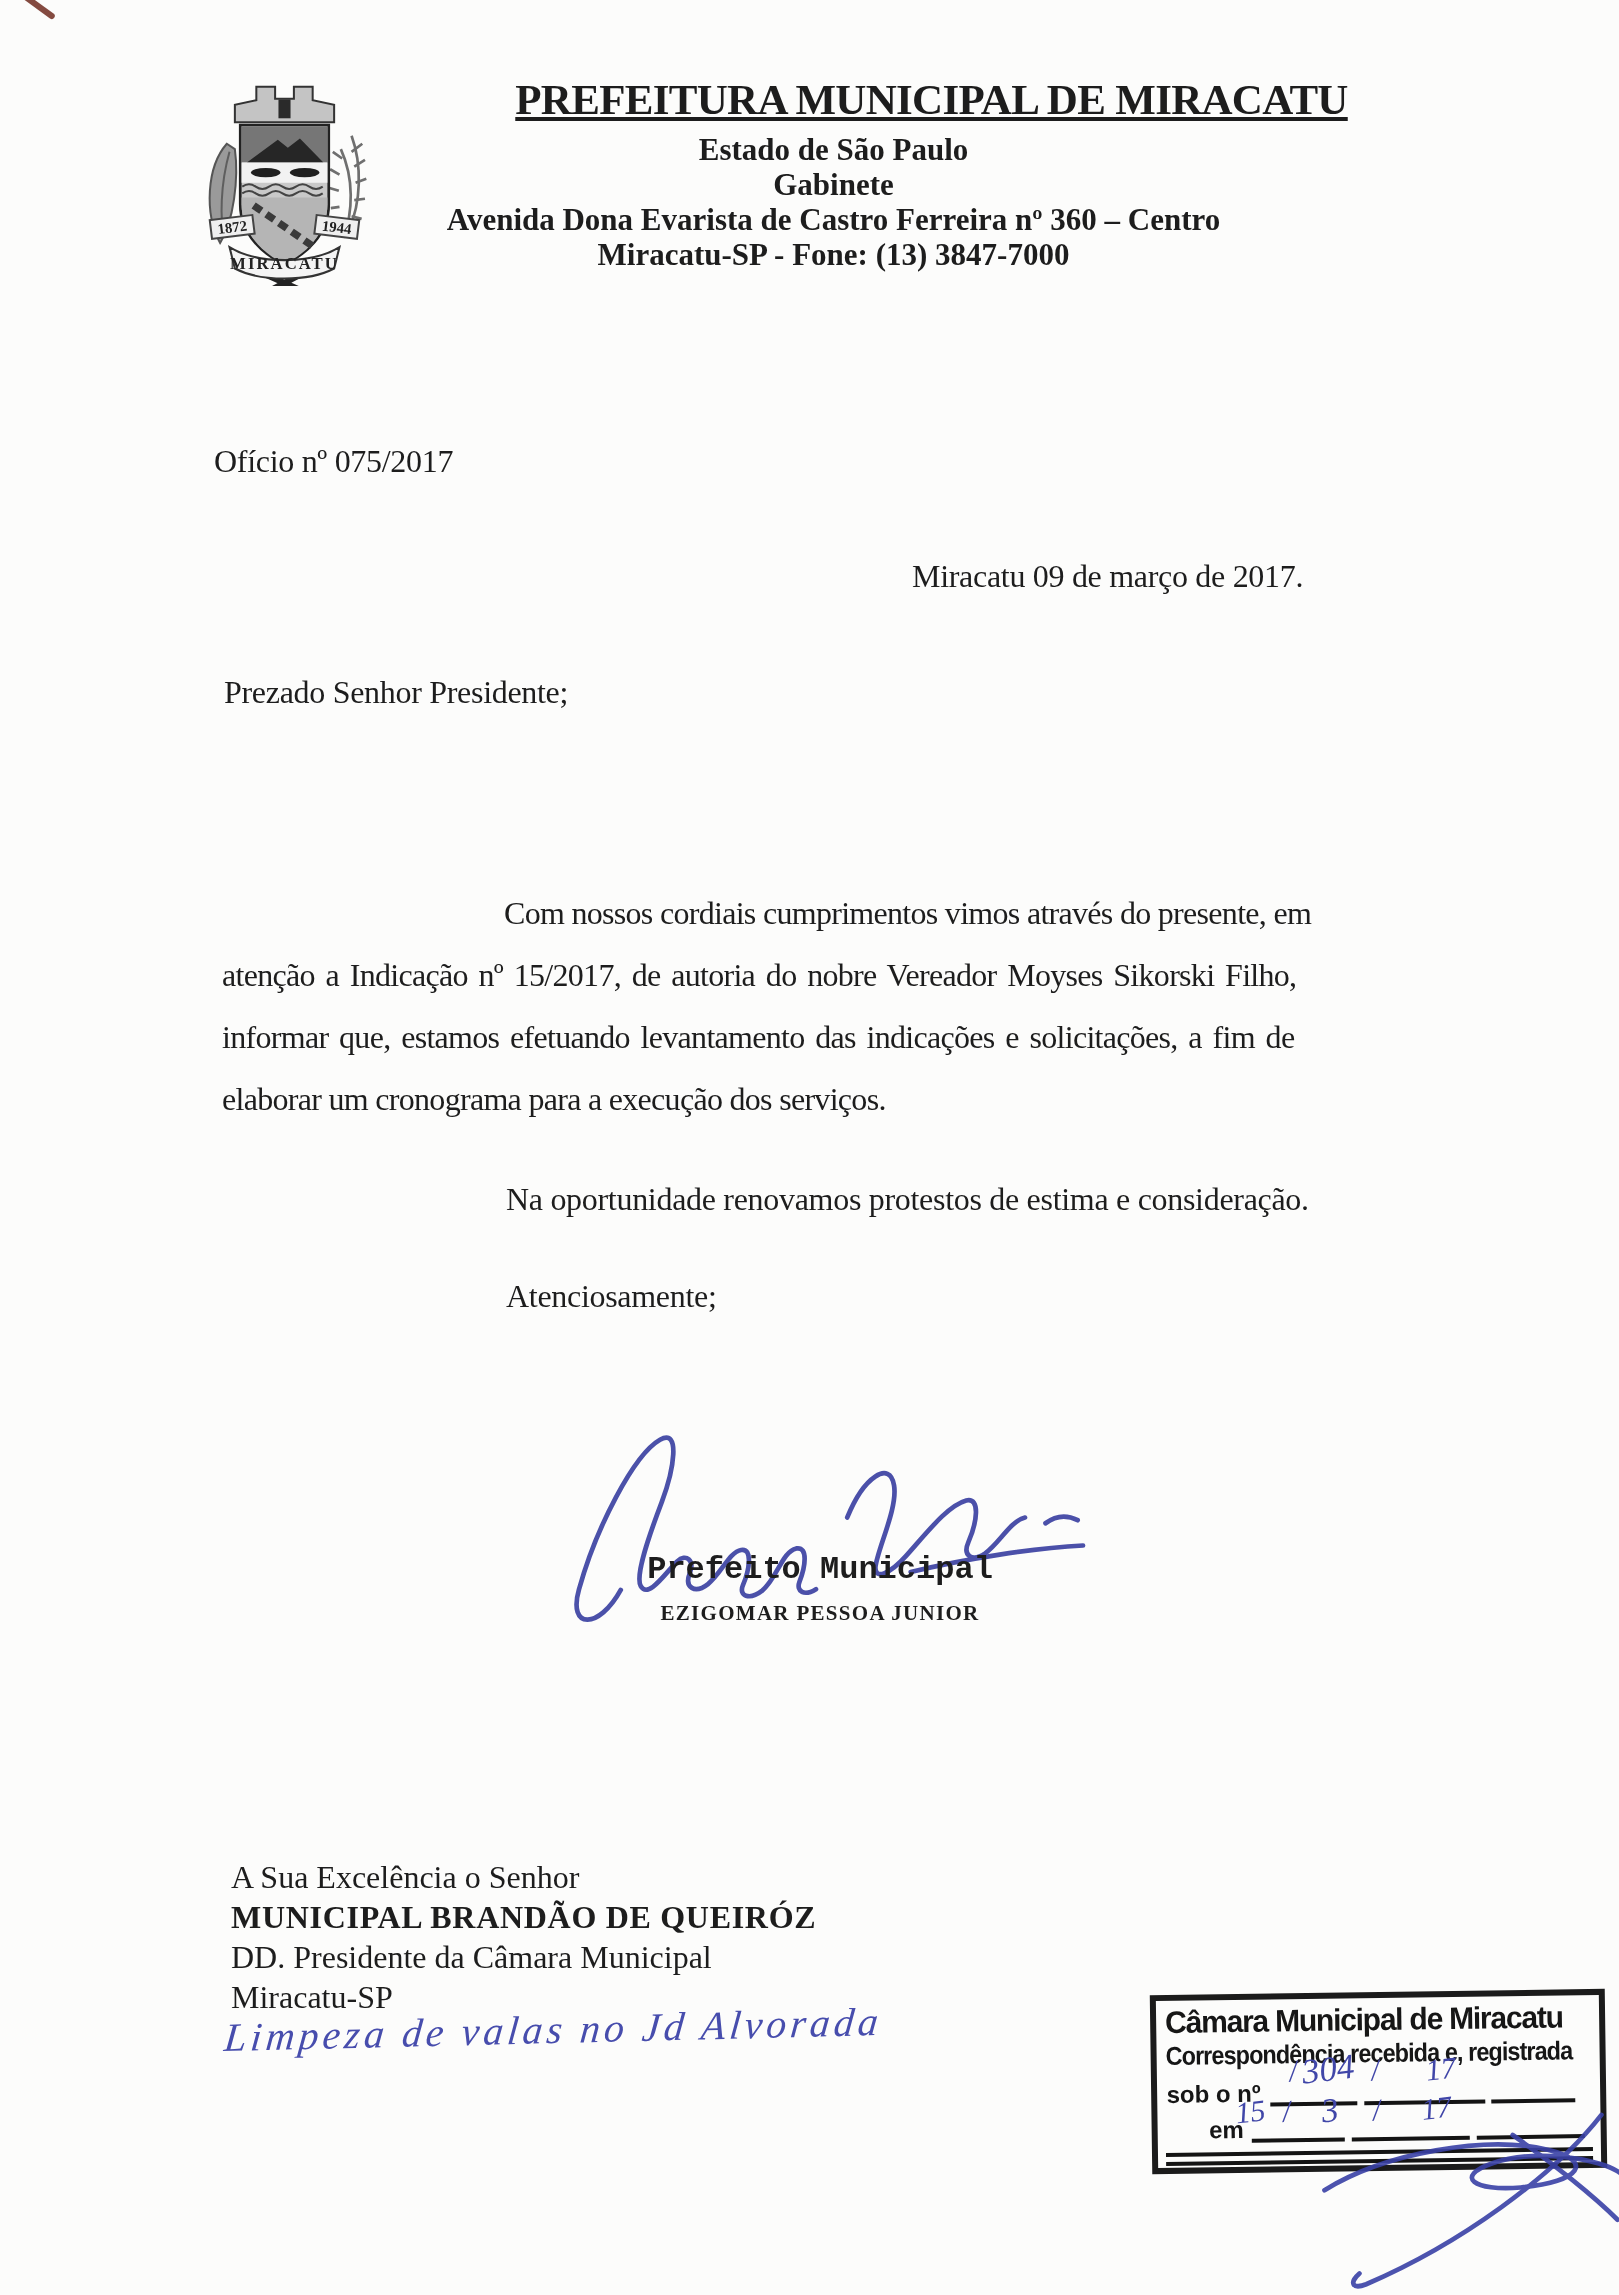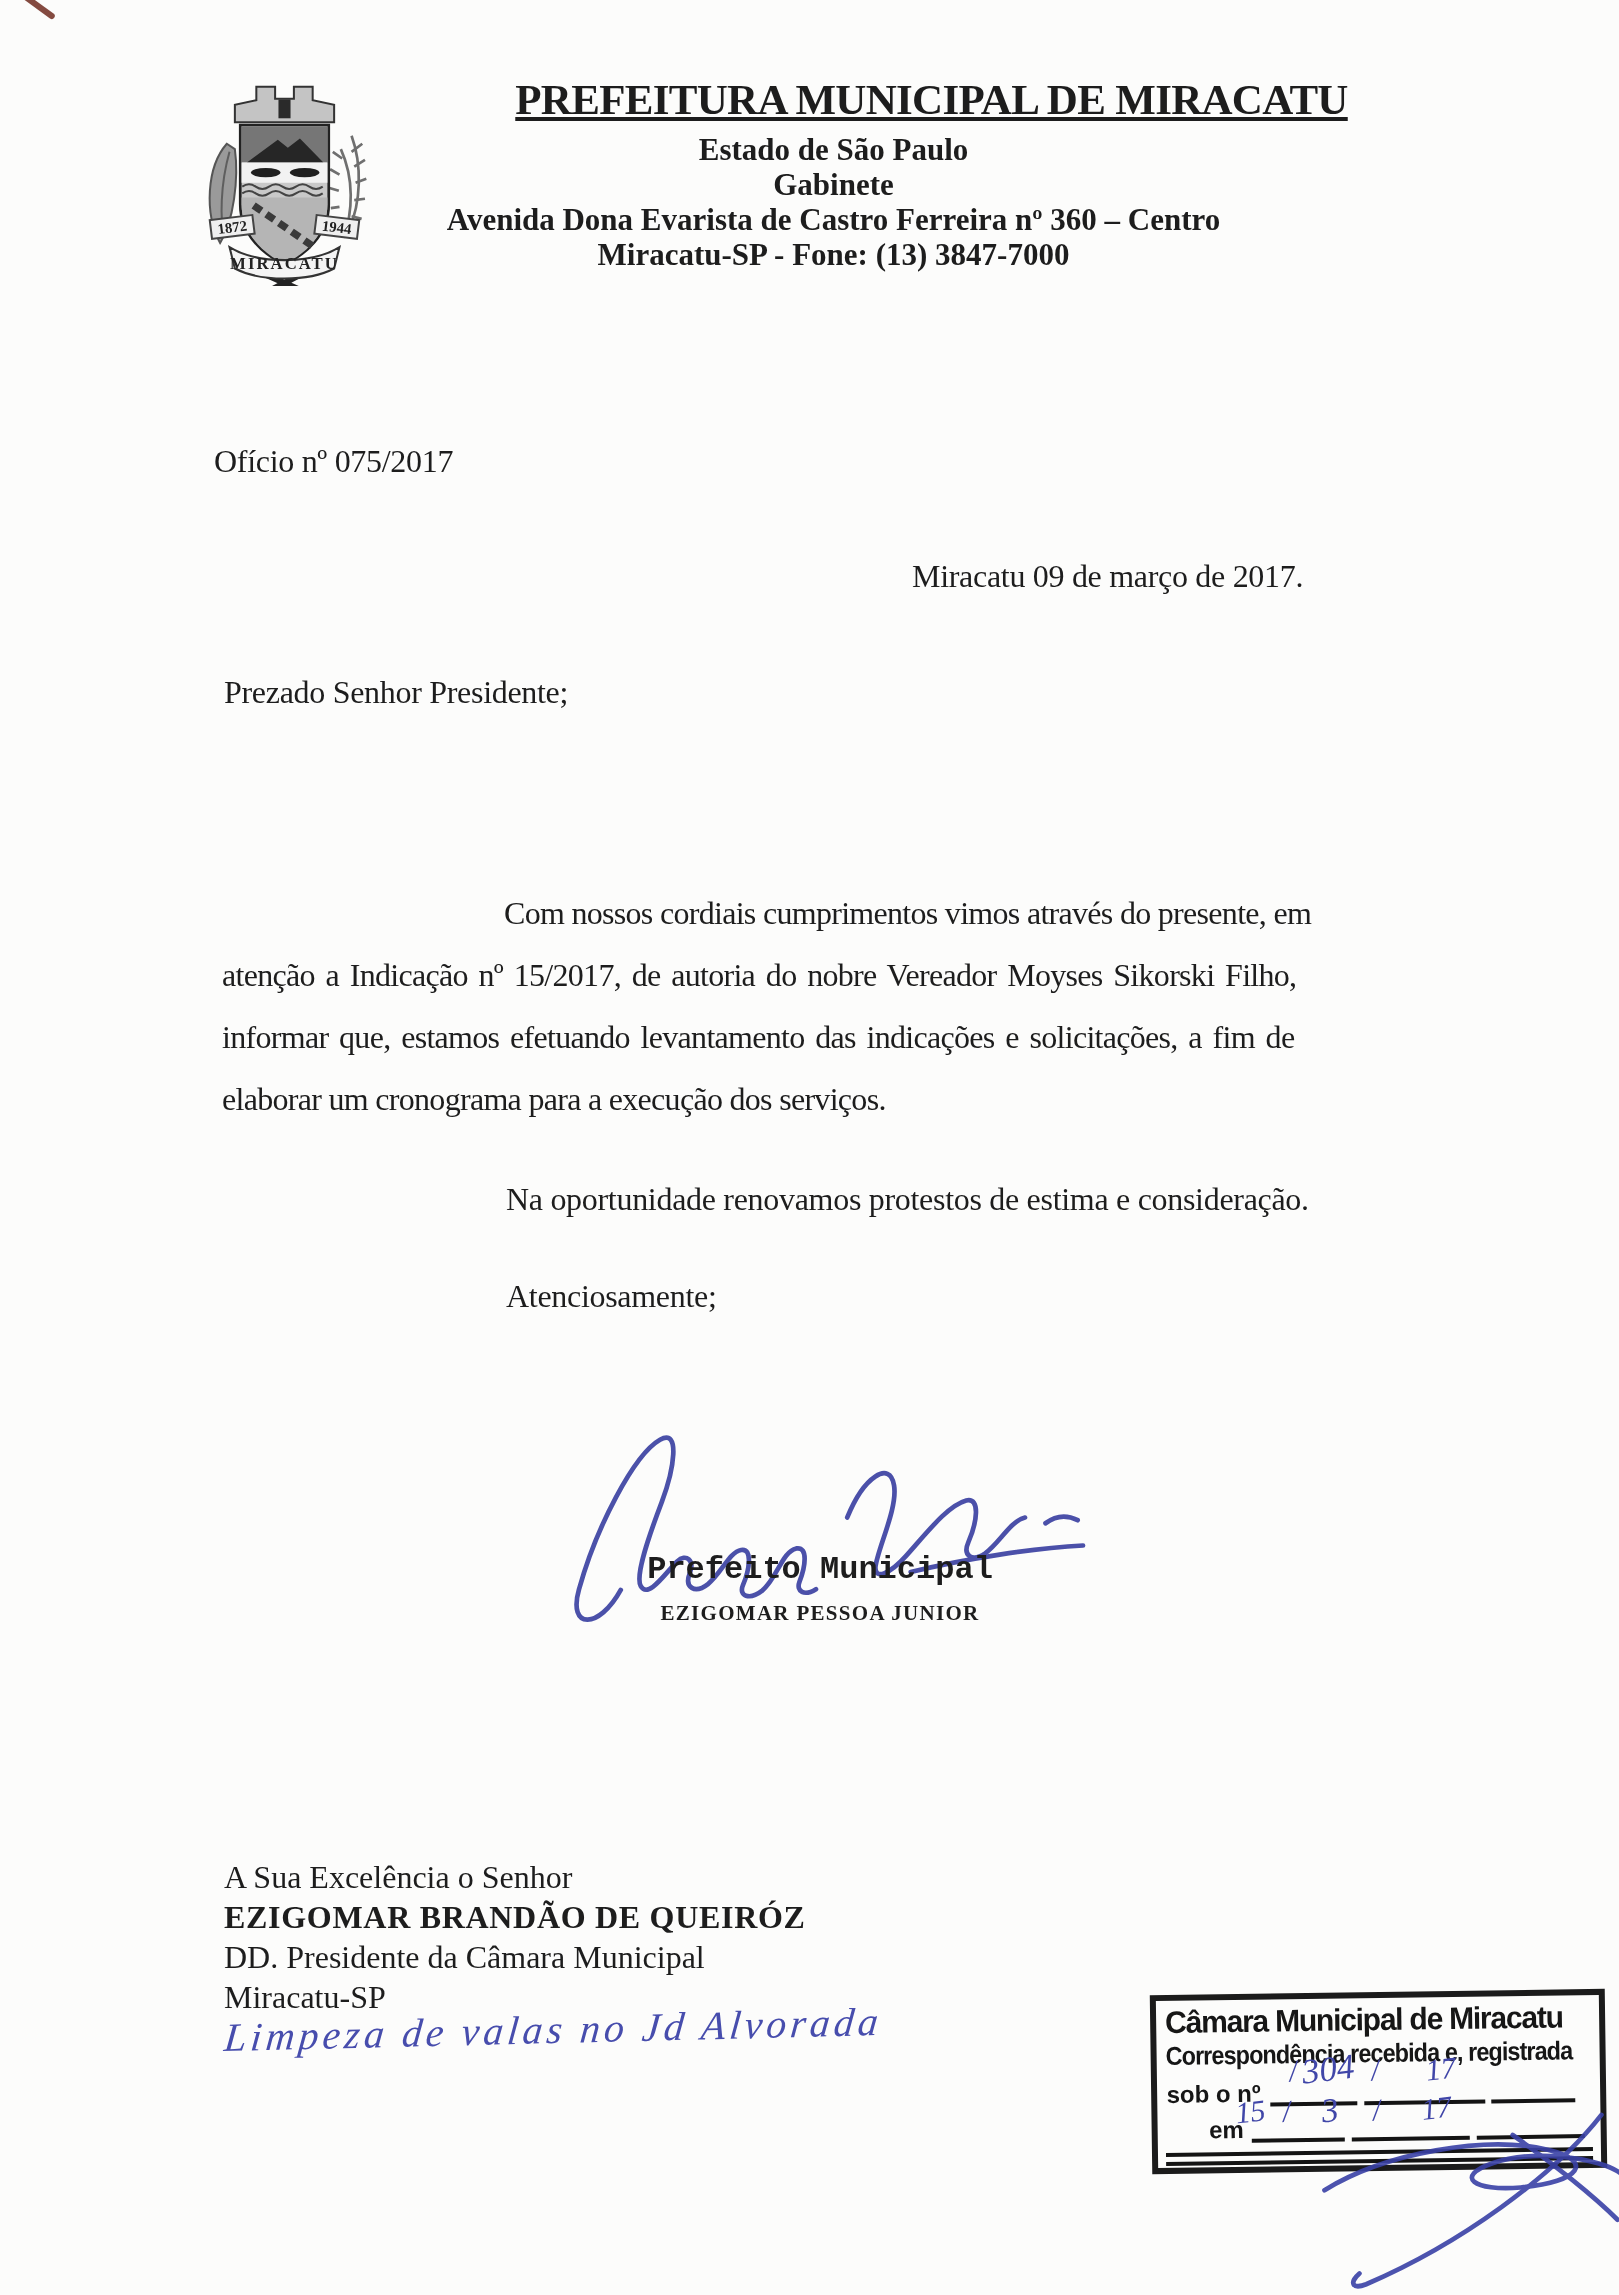--- a/index.html
+++ b/index.html
@@ -14,21 +14,21 @@
   .lh-sub .l.sm{font-size:30px;}
   .u{text-decoration:underline;}
   
   .txt{font-size:32px;white-space:nowrap;letter-spacing:-0.3px;}
   .bodyblock{left:222px;top:882px;width:1187px;}
   .bl{line-height:62px;font-size:32px;letter-spacing:-0.7px;white-space:nowrap;}
   .bl.indent{margin-left:282px;}
   .bl.sp{word-spacing:3.4px;}
   .center800{left:551px;width:538px;text-align:center;font-weight:bold;white-space:nowrap;}
   
-  .recipient{left:224px;top:1857px;}
+  .recipient{left:231px;top:1857px;}
   .recipient .l{line-height:40px;font-size:32px;white-space:nowrap;}
   .recipient .name{font-weight:bold;letter-spacing:0.7px;}
   
   .hand{color:#474dad;font-style:italic;font-family:"Liberation Serif",serif;}
   .note{left:227px;top:2014px;font-size:40px;letter-spacing:4px;white-space:nowrap;
         transform:rotate(-1.4deg) skewX(-7deg);transform-origin:left top;}
   
   .stamp{left:1151px;top:1992px;width:424px;height:163px;border:6.7px solid #1b1b1b;
          transform:rotate(-0.8deg);transform-origin:center;padding:4px 9.4px 0 9.4px;
          font-family:"Liberation Sans", sans-serif;color:#161616;background:rgba(255,255,255,0.0);}
@@ -125,21 +125,21 @@
       <path d="M560,258 C644,242 746,232 818,232"></path>
       <path d="M764,196 q24,-16 48,-2"></path>
     </g>
   </svg>
 
   <div class="abs center800" style="top:1601px;font-size:21px;letter-spacing:1.3px;">EZIGOMAR PESSOA JUNIOR</div>
   <div class="abs center800" style="top:1551px;font-size:32px;font-family:Liberation Mono, monospace;">Prefeito Municipal</div>
 
   <div class="abs recipient">
     <div class="l">A Sua Excelência o Senhor</div>
-    <div class="l name">EZIGOMAR BRANDÃO DE QUEIRÓZ</div>
+    <div class="l name">MUNICIPAL BRANDÃO DE QUEIRÓZ</div>
     <div class="l">DD. Presidente da Câmara Municipal</div>
     <div class="l">Miracatu-SP</div>
   </div>
 
   <div class="abs hand note">Limpeza de valas no Jd Alvorada</div>
 
   <div class="abs stamp">
     <div class="st1">Câmara Municipal de Miracatu</div>
     <div class="st2">Correspondência recebida e, registrada</div>
     <div class="strow">

